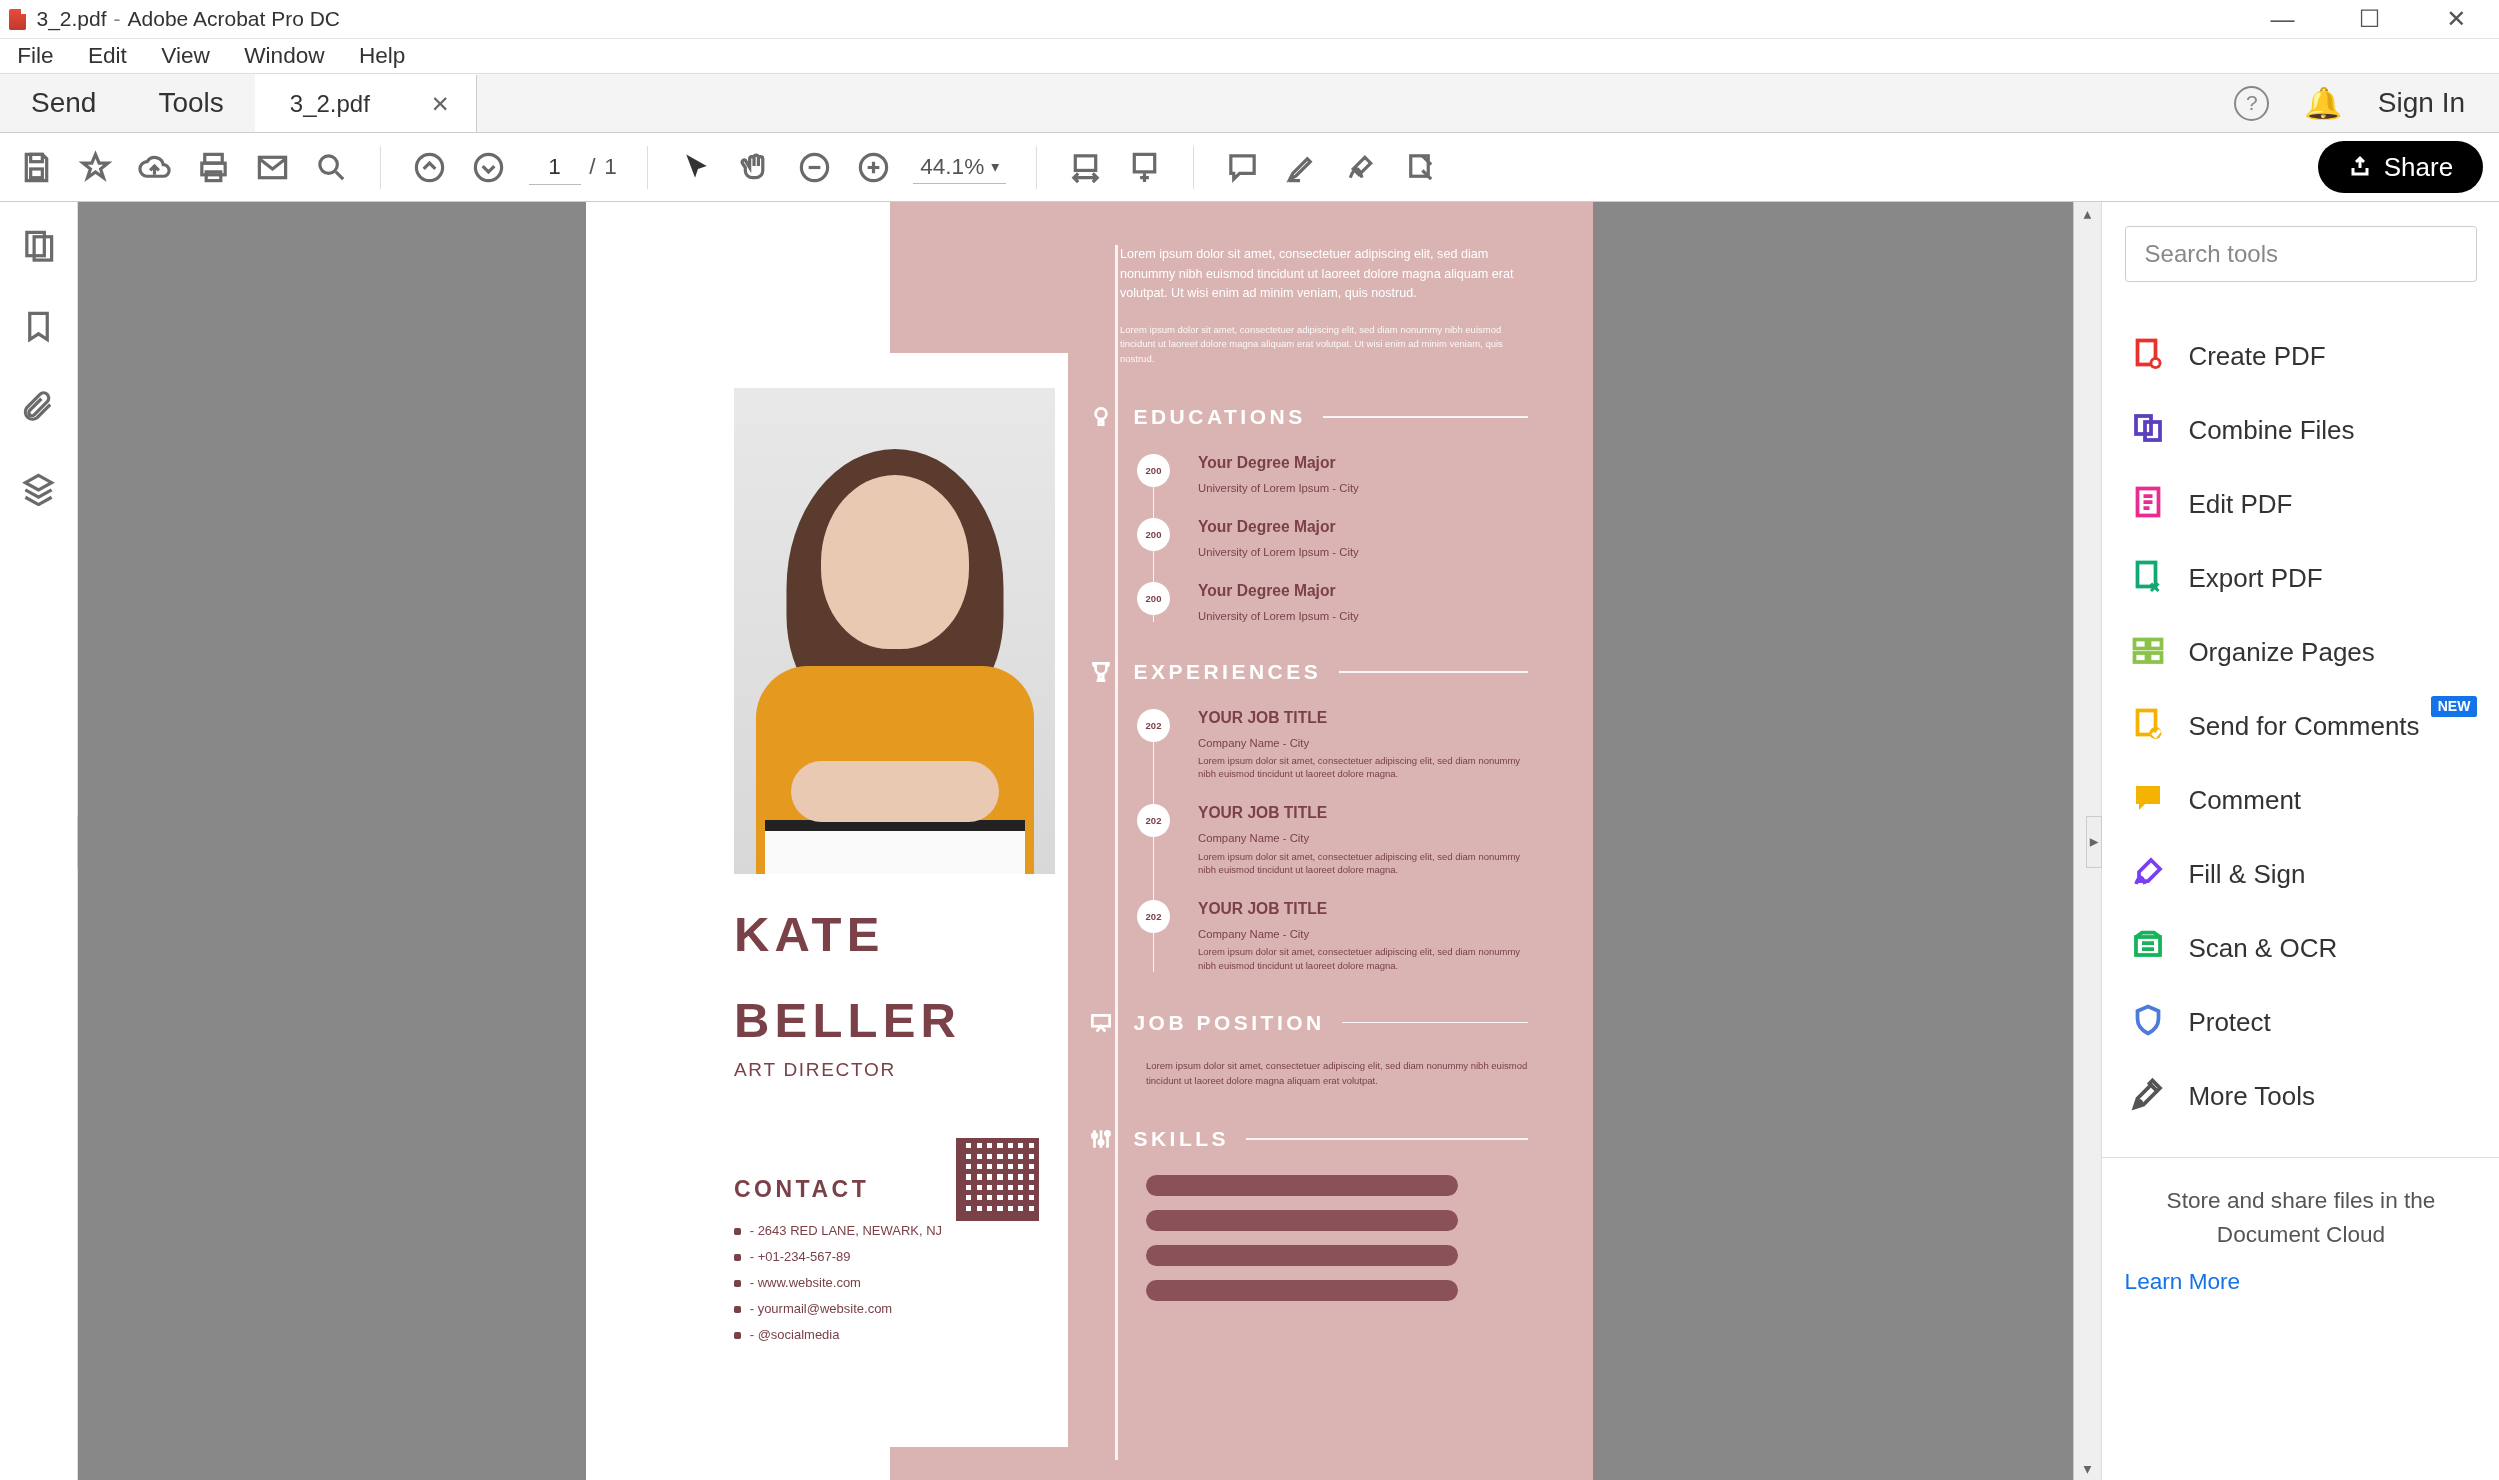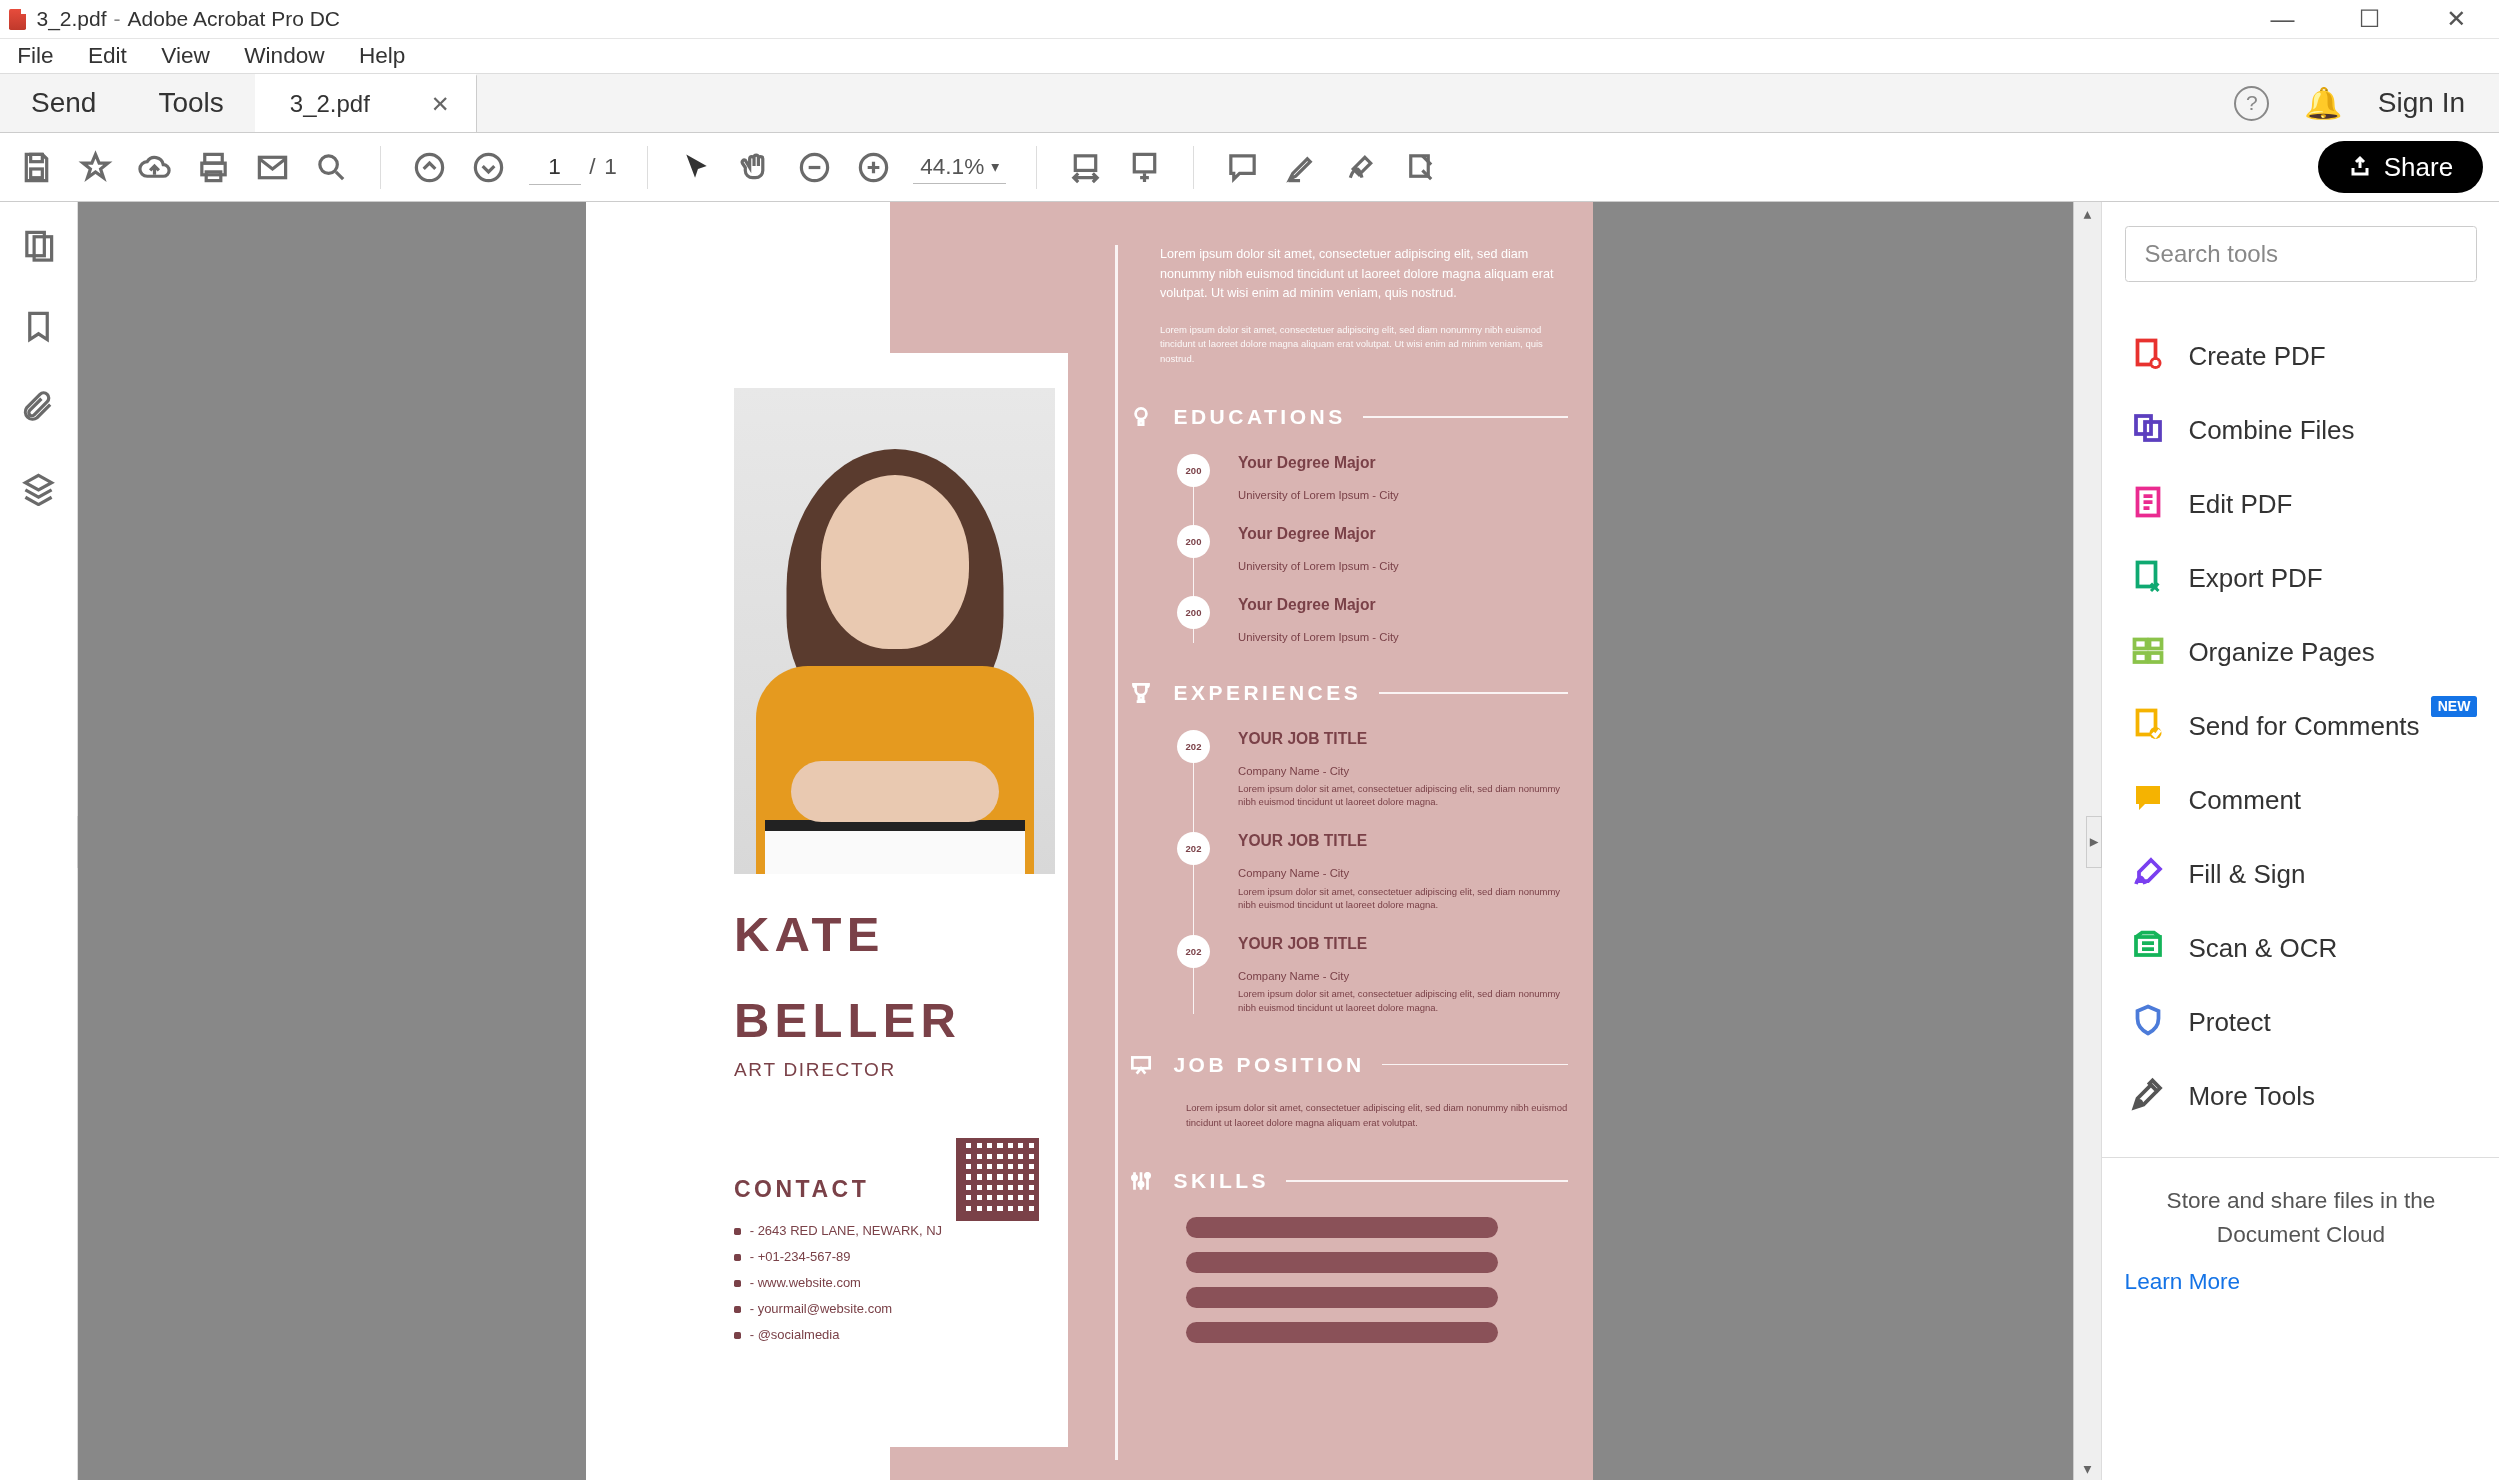--- a/index.html
+++ b/index.html
@@ -72,35 +72,35 @@
 .contact-h{margin-top:95px;font-size:23px;font-weight:800;letter-spacing:3.5px;color:#7a4148;}
 .contact-list{margin-top:15.6px;font-size:13px;color:#7a4148;line-height:2;}
 .contact-list .row{display:flex;gap:8.7px;align-items:center;}
 .contact-list .b{width:7px;height:7px;background:#7a4148;border-radius:1.7px;}
 .qr{position:absolute;right:29.5px;bottom:226px;width:83px;height:83px;background:
   repeating-linear-gradient(0deg,#7a4148 0 5.2px,transparent 5.2px 10.4px),
   repeating-linear-gradient(90deg,#7a4148 0 5.2px,transparent 5.2px 10.4px);
   border:5.2px solid #7a4148;}
 
 
-.rc{position:absolute;left:539px;top:43px;width:443px;color:#fff;}
+.rc{position:absolute;left:499px;top:43px;width:443px;color:#fff;}
 .vline{position:absolute;left:529px;top:43px;width:2.6px;height:1215px;background:rgba(255,255,255,0.85);}
 .rc .para{font-size:12.6px;line-height:1.55;color:#fff;margin-bottom:19px;padding-left:35px;}
 .rc .para.small{font-size:9.5px;color:rgba(255,255,255,0.9);}
 .sec-h{display:flex;align-items:center;gap:17.4px;margin:35px 0 21px 0;}
 .sec-h .ic{width:31px;height:31px;display:flex;align-items:center;justify-content:center;}
 .sec-h .ic svg{width:26px;height:26px;stroke:#fff;fill:none;stroke-width:2.5;}
 .sec-h .t{font-size:21px;font-weight:800;letter-spacing:3.5px;text-align:right;}
 .sec-h .line{flex:1;height:1.7px;background:rgba(255,255,255,0.85);}
 .timeline{position:relative;margin-left:52px;}
 .timeline::before{content:"";position:absolute;left:15.6px;top:0;bottom:0;width:1.7px;background:rgba(255,255,255,0.85);}
 .titem{position:relative;padding-left:61px;margin-bottom:24px;}
 .titem .dot{position:absolute;left:0;top:0;width:33px;height:33px;border-radius:50%;background:#fff;color:#7a4148;font-size:9.5px;display:flex;align-items:center;justify-content:center;font-weight:700;}
 .titem .tt{font-size:15.6px;color:#7a4148;font-weight:600;}
-.titem .ts{font-size:11.3px;color:#7a4148;margin-top:17px;}
+.titem .ts{font-size:11.3px;color:#7a4148;margin-top:10px;}
 .titem .td{font-size:9.5px;color:#7a4148;margin-top:5.2px;line-height:1.4;}
 .skillrow{display:flex;align-items:center;margin:0 0 14px 61px;}
 .skillbar{width:312px;height:21px;border-radius:10.4px;background:#8a5158;overflow:hidden;display:flex;align-items:center;}
 .skillfill{height:100%;background:#fff;border-radius:10.4px;display:flex;align-items:center;padding-left:14px;font-size:9.5px;color:#7a4148;font-weight:700;letter-spacing:0.9px;margin-top:42px;}
 
 
 .rightpanel{width:399px;background:#fff;border-left:0.9px solid #ddd;padding:24px 22.6px;position:relative;}
 .rp-collapse{position:absolute;left:-15.6px;top:48%;width:15.6px;height:52px;background:#eee;border:0.9px solid #ccc;display:flex;align-items:center;justify-content:center;font-size:17.4px;color:#666;}
 .searchbox{width:100%;height:56px;border:0.9px solid #ccc;border-radius:3.5px;padding:6px 19px;font-size:24px;color:#888;display:flex;align-items:center;}
 .tool-list{margin-top:35px;display:flex;flex-direction:column;}

